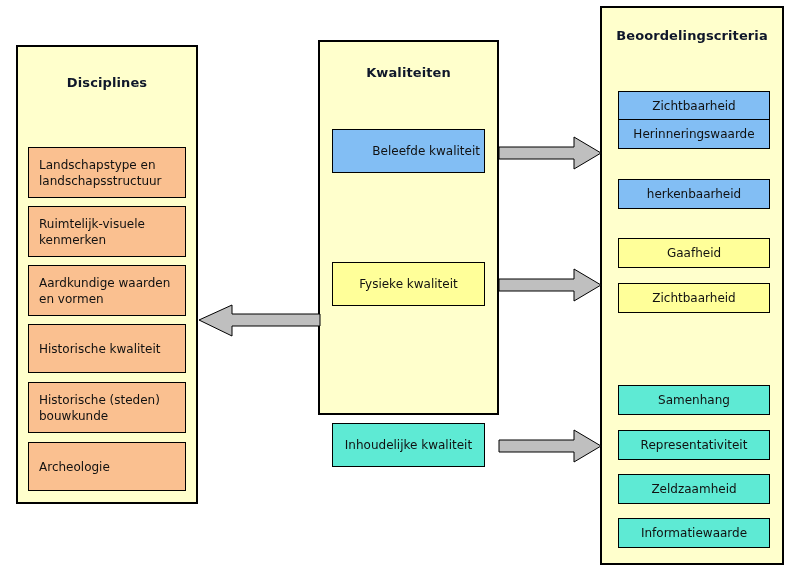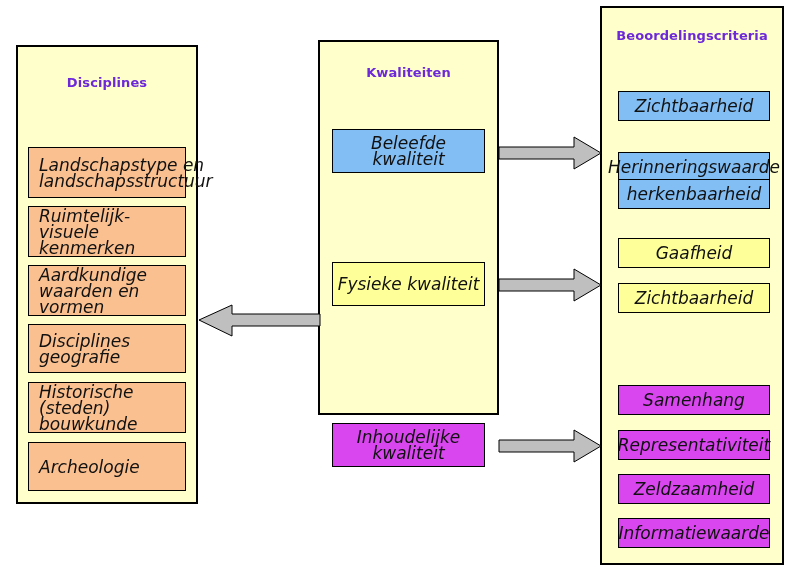--- a/index.html
+++ b/index.html
@@ -30,59 +30,58 @@
     box-sizing: border-box;
   }
   .panel-title {
     position: absolute;
     left: 0;
     right: 0;
     text-align: center;
     font-weight: bold;
     font-size: 13px;
     letter-spacing: 0.1px;
-    color: #6d28d9;
+    color: #0f172a;
   }
 
   #panel-disciplines  { left: 16px;  top: 45px;  width: 182px; height: 459px; }
   #panel-kwaliteiten  { left: 318px; top: 40px;  width: 181px; height: 375px; }
   #panel-criteria     { left: 600px; top: 6px;   width: 184px; height: 559px; }
 
   #panel-disciplines .panel-title { top: 28px; }
   #panel-kwaliteiten .panel-title { top: 23px; }
   #panel-criteria    .panel-title { top: 20px; }
 
   
   .box {
     position: absolute;
     box-sizing: border-box;
     border: 1px solid #000000;
     display: flex;
     align-items: center;
-    font-size: 17px;
+    font-size: 12px;
     line-height: 16px;
     color: #111111;
-    font-style: italic;
   }
   .box.left-text {
     justify-content: flex-start;
     padding-left: 10px;
     text-align: left;
   }
   .box.center-text {
     justify-content: center;
     text-align: center;
     padding: 0 4px;
   }
   .box .label { display: block; }
 
   .orange { background: #fac090; }
   .blue   { background: #82bef4; }
   .yellow { background: #ffff99; }
-  .green  { background: #d946ef; }
+  .green  { background: #5eead4; }
 
   
   .disc-box { left: 28px; width: 158px; }
 
   
   .kwal-box { left: 332px; width: 153px; height: 44px; }
 
   
   .crit-box { left: 618px; width: 152px; height: 30px; }
 
@@ -109,21 +108,21 @@
   <div class="box orange disc-box left-text" style="top:147px;height:51px;">
     <span class="label">Landschapstype en landschapsstructuur</span>
   </div>
   <div class="box orange disc-box left-text" style="top:206px;height:51px;">
     <span class="label">Ruimtelijk-visuele kenmerken</span>
   </div>
   <div class="box orange disc-box left-text" style="top:265px;height:51px;">
     <span class="label">Aardkundige waarden en vormen</span>
   </div>
   <div class="box orange disc-box left-text" style="top:324px;height:49px;">
-    <span class="label">Disciplines geografie</span>
+    <span class="label">Historische kwaliteit</span>
   </div>
   <div class="box orange disc-box left-text" style="top:382px;height:51px;">
     <span class="label">Historische (steden) bouwkunde</span>
   </div>
   <div class="box orange disc-box left-text" style="top:442px;height:49px;">
     <span class="label">Archeologie</span>
   </div>
 
   <div class="panel" id="panel-kwaliteiten">
     <div class="panel-title">Kwaliteiten</div>
@@ -139,21 +138,21 @@
     <span class="label">Inhoudelijke kwaliteit</span>
   </div>
 
   <div class="panel" id="panel-criteria">
     <div class="panel-title">Beoordelingscriteria</div>
   </div>
 
   <div class="box blue crit-box center-text" style="top:91px;">
     <span class="label">Zichtbaarheid</span>
   </div>
-  <div class="box blue crit-box center-text" style="top:152px;">
+  <div class="box blue crit-box center-text" style="top:119px;">
     <span class="label">Herinneringswaarde</span>
   </div>
   <div class="box blue crit-box center-text" style="top:179px;">
     <span class="label">herkenbaarheid</span>
   </div>
 
   <div class="box yellow crit-box center-text" style="top:238px;">
     <span class="label">Gaafheid</span>
   </div>
   <div class="box yellow crit-box center-text" style="top:283px;">

